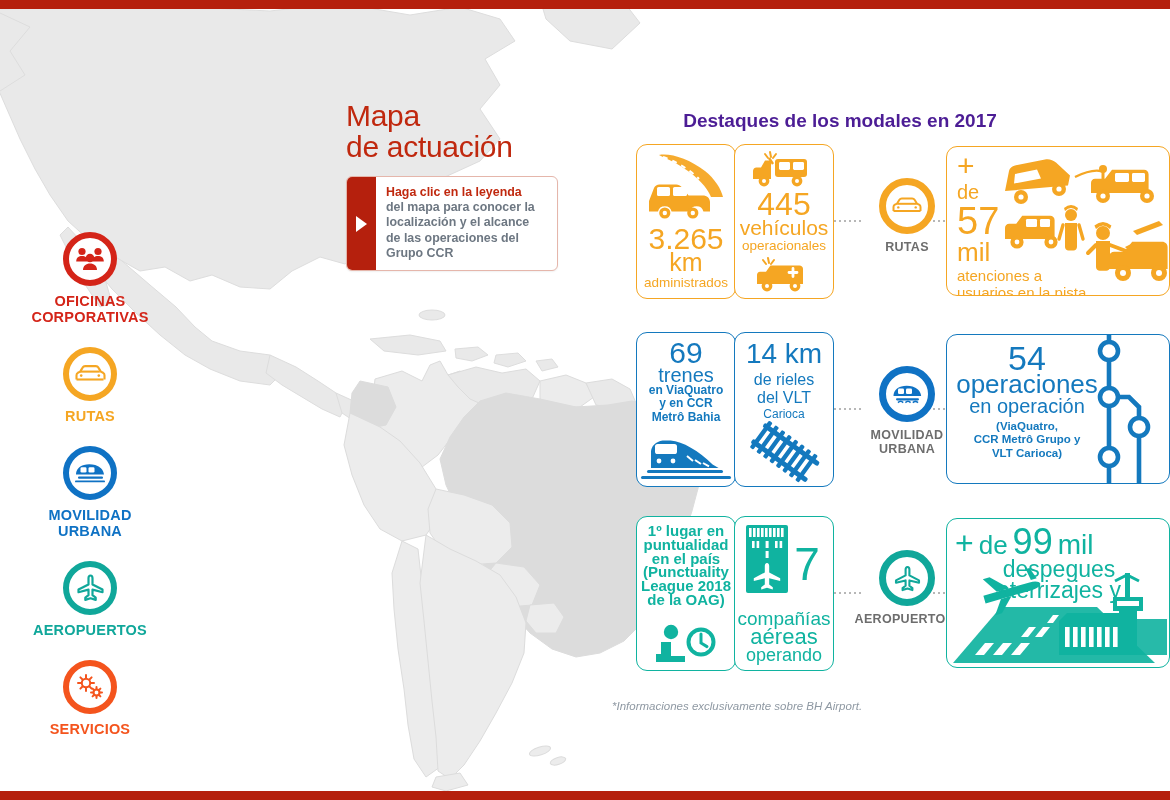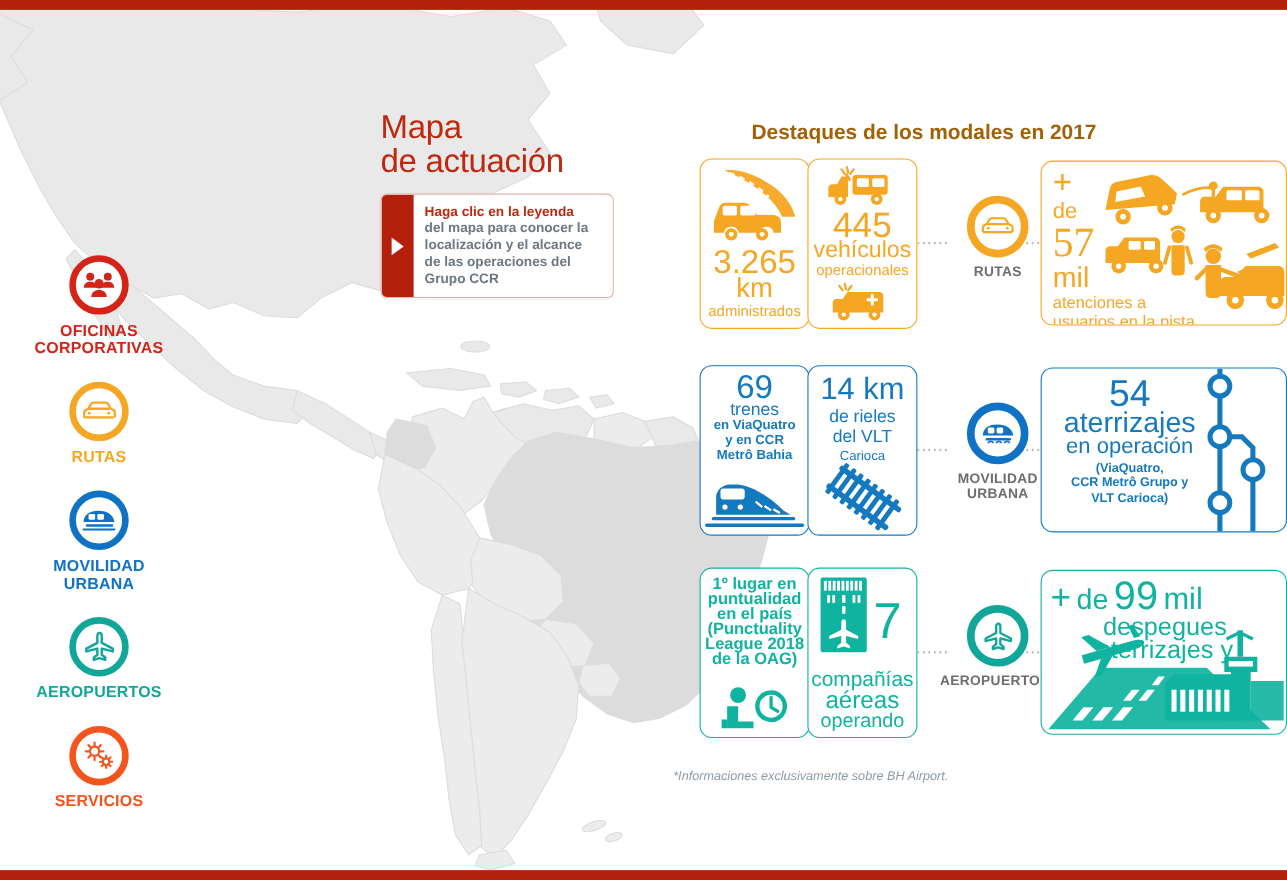--- a/index.html
+++ b/index.html
@@ -70,21 +70,21 @@
     background: linear-gradient(105deg, currentColor, rgba(255,255,255,0));
     opacity: .20; clip-path: polygon(0 0, 100% 38%, 0 100%); z-index: -1;
   }
   .legend-label {
     font-size: 14.5px; font-weight: 700; line-height: 16px; letter-spacing: .2px;
   }
 
   
   #panel { position: absolute; left: 600px; top: 110px; width: 570px; }
   #panel-title {
-    font-size: 19px; color: #a16207; font-weight: 700;
+    font-size: 19px; color: #4c1d95; font-weight: 700;
     text-align: center; width: 440px; margin-left: 20px; margin-bottom: 10px;
   }
 
   .row { position: relative; height: 160px; margin-bottom: 28px; }
   .card {
     position: absolute; background: #ffffff; border: 1.6px solid currentColor;
     border-radius: 11px; overflow: hidden;
   }
   .card.sm { width: 100px; height: 155px; margin-left: 24px; }
   .card.sm2 { width: 100px; height: 155px; }
@@ -450,37 +450,37 @@
             <circle cx="104" cy="84" r="7"></circle>
             <path d="M97 80 q7 -7 14 0 l1.4 -3.4 q-8.4 -7 -17 0 z"></path>
             <path d="M97 92 h14 v26 c0 2.2-1.8 3.8-3.8 3.8 h-6.4 c-2 0-3.8-1.6-3.8-3.8 z"></path>
             <path d="M111 96 l16 6 M97 96 l-8 8" stroke="#f5a623" stroke-width="4" stroke-linecap="round"></path>
             <path d="M126 98 l6 -3 4 4 -6 3 z"></path>
           </g>
         </svg>
         <div style="position:absolute; left:10px; top:6px;">
           <div class="num" style="font-size:30px; line-height:26px;">+</div>
           <div class="num" style="font-size:20px; margin-top:4px;">de</div>
-          <div class="num" style="font-size:38px; line-height:36px; margin-top:2px;font-family:Liberation Serif, serif;">57</div>
+          <div class="num" style="font-size:38px; line-height:36px; margin-top:2px;">57</div>
           <div class="num" style="font-size:26px; margin-top:2px;">mil</div>
           <div style="font-size:15px; font-weight:400; margin-top:2px;">atenciones a</div>
           <div style="font-size:15px; font-weight:400;">usuarios en la pista</div>
         </div>
       </div>
     </div>
 
     <div class="row" style="color:#1479be; margin-bottom:24px;">
       <div class="dot-conn" style="left:112px; top:78px; width:22px;"></div>
       <div class="dot-conn" style="left:234px; top:78px; width:28px;"></div>
       <div class="dot-conn" style="left:318px; top:78px; width:30px;"></div>
 
       <div class="card sm" style="left:12px; top:2px;">
         <div class="ctext" style="position:absolute; left:0; top:6px; width:100%; color:#1479be;">
           <div class="num" style="font-size:30px;">69</div>
-          <div class="num" style="font-size:16px; margin-top:-1px;">trenes</div>
+          <div class="num" style="font-size:20px; margin-top:-1px;">trenes</div>
           <div class="t-xs" style="font-size:12px;">en ViaQuatro</div>
           <div class="t-xs" style="font-size:12px;">y en  CCR</div>
           <div class="t-xs" style="font-size:12px;">Metrô Bahia</div>
         </div>
         <div style="position:absolute; left:0; bottom:4px; width:100%;">
           <svg width="100" height="52" viewBox="0 0 100 52" fill="#1479be">
             <path d="M14 38 V22 c0-6 5-10.6 11.6-11.6 h8 c12 1 28 10 42 24 l6 3.6 V38 z"></path>
             <rect x="18" y="14" width="22" height="10" rx="2.6" fill="#ffffff"></rect>
             <circle cx="22" cy="31" r="2.4" fill="#ffffff"></circle>
               <circle cx="36" cy="31" r="2.4" fill="#ffffff"></circle>
@@ -542,21 +542,21 @@
         <svg style="position:absolute; right:6px; top:0;" width="76" height="148" viewBox="0 0 76 148" fill="none" stroke="#1479be" stroke-width="4.6">
           <path d="M22 0 V148"></path>
           <path d="M22 62 h20 l10 10 v76"></path>
           <circle cx="22" cy="16" r="9" fill="#ffffff"></circle>
           <circle cx="22" cy="62" r="9" fill="#ffffff"></circle>
           <circle cx="22" cy="122" r="9" fill="#ffffff"></circle>
           <circle cx="52" cy="92" r="9" fill="#ffffff"></circle>
         </svg>
         <div class="ctext" style="position:absolute; left:4px; top:8px; width:152px; color:#1479be;">
           <div class="num" style="font-size:34px;">54</div>
-          <div class="num" style="font-size:26px; margin-top:-1px;">aterrizajes</div>
+          <div class="num" style="font-size:26px; margin-top:-1px;">operaciones</div>
           <div class="num" style="font-size:20px; margin-top:0px;">en operación</div>
           <div class="t-xs" style="margin-top:4px;">(ViaQuatro,</div>
           <div class="t-xs">CCR Metrô Grupo y</div>
           <div class="t-xs">VLT Carioca)</div>
         </div>
       </div>
     </div>
 
     <div class="row" style="color:#10b3a0;">
       <div class="dot-conn" style="left:112px; top:78px; width:22px;"></div>

